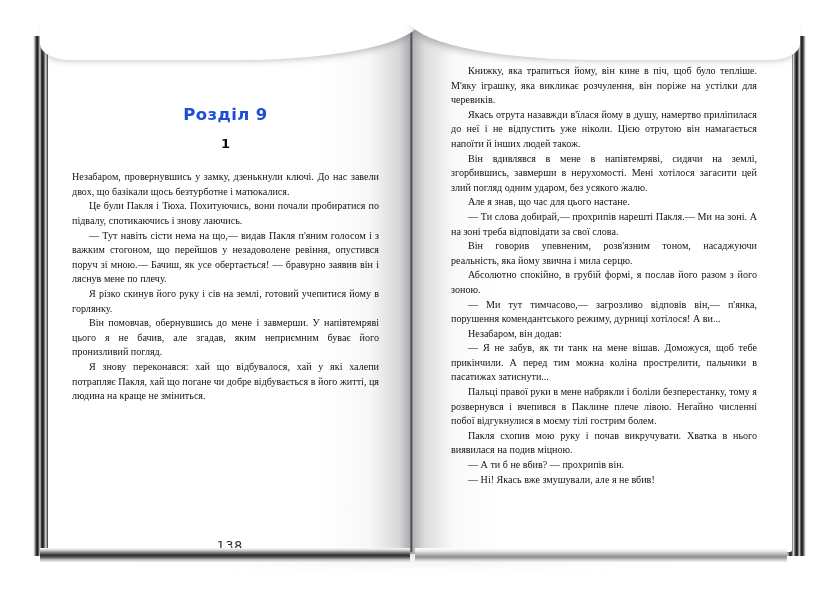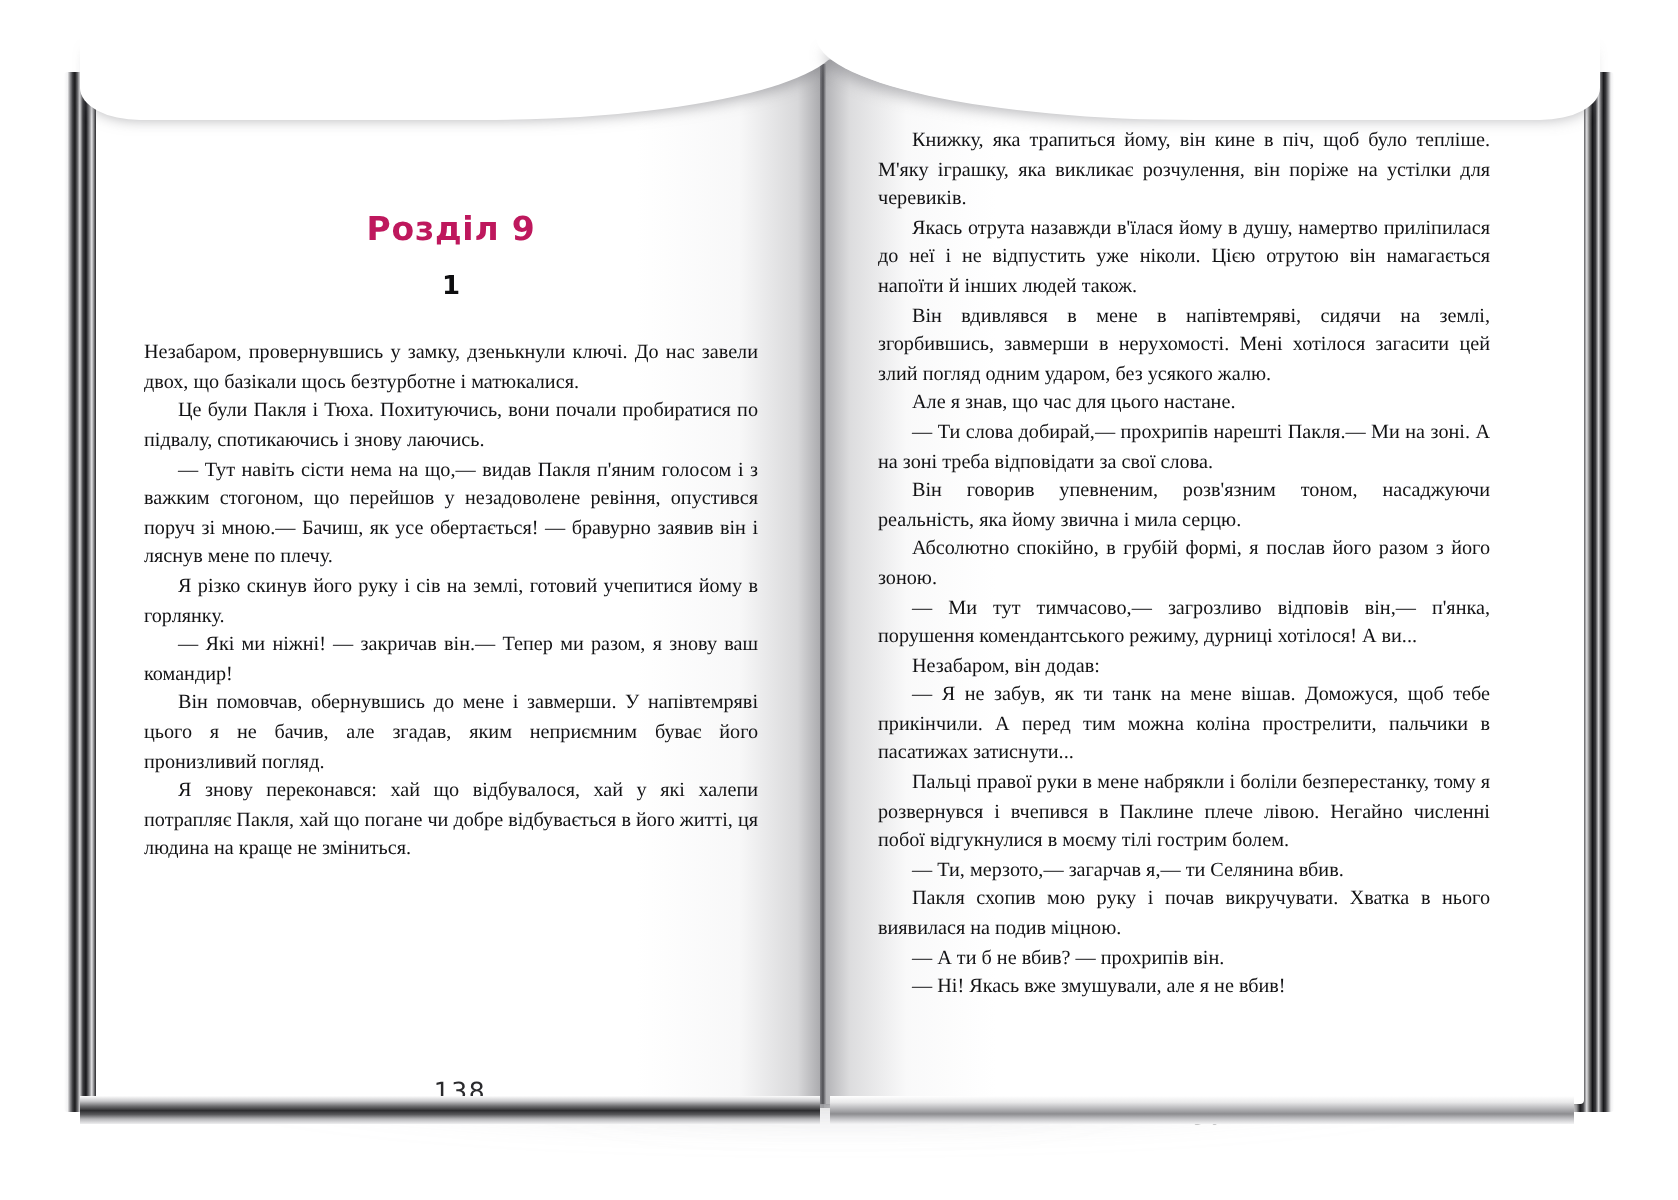--- a/index.html
+++ b/index.html
@@ -174,30 +174,30 @@
   .page-text {
     position: absolute;
     color: #121214;
     font-size: 10.1px;
     line-height: 14.6px;
     text-align: justify;
     text-justify: inter-word;
     hyphens: manual;
   }
   .page-text.left  { left: 72px;  top: 108px; width: 307px; }
-  .page-text.right { left: 439px; top: 64px;  width: 306px; }
+  .page-text.right { left: 451px; top: 64px;  width: 306px; }
 
   .chapter-title {
     text-align: center;
     font-family: "DejaVu Sans", sans-serif;
     font-weight: bold;
     font-size: 16.5px;
     letter-spacing: 0.4px;
     margin: 0 0 14px 0;
-    color: #be185d;
+    color: #1d4ed8;
   }
   .section-num {
     text-align: center;
     font-family: "DejaVu Sans", sans-serif;
     font-weight: bold;
     font-size: 13px;
     margin: 0 0 19px 0;
     color: #0d0d0f;
   }
   .para {
@@ -235,38 +235,36 @@
   <div class="gutter gutter-right-shade"></div>
   <div class="gutter-line"></div>
 
   <div class="page-text left">
     <div class="chapter-title">Розділ 9</div>
     <div class="section-num">1</div>
     <p class="para noindent">Незабаром, провернувшись у замку, дзенькнули ключі. До нас завели двох, що базікали щось безтурботне і матюкалися.</p>
     <p class="para">Це були Пакля і Тюха. Похитуючись, вони почали пробиратися по підвалу, спотикаючись і знову лаючись.</p>
     <p class="para">— Тут навіть сісти нема на що,— видав Пакля п'яним голосом і з важким стогоном, що перейшов у незадоволене ревіння, опустився поруч зі мною.— Бачиш, як усе обертається! — бравурно заявив він і ляснув мене по плечу.</p>
     <p class="para">Я різко скинув його руку і сів на землі, готовий учепитися йому в горлянку.</p>
-    <p class="para">— Які ми ніжні! — закричав він.— Тепер ми разом, я знову ваш командир!</p>
     <p class="para">Він помовчав, обернувшись до мене і завмерши. У напівтемряві цього я не бачив, але згадав, яким неприємним буває його пронизливий погляд.</p>
     <p class="para">Я знову переконався: хай що відбувалося, хай у які халепи потрапляє Пакля, хай що погане чи добре відбувається в його житті, ця людина на краще не зміниться.</p>
   </div>
 
   <div class="page-text right">
     <p class="para">Книжку, яка трапиться йому, він кине в піч, щоб було тепліше. М'яку іграшку, яка викликає розчулення, він поріже на устілки для черевиків.</p>
     <p class="para">Якась отрута назавжди в'їлася йому в душу, намертво приліпилася до неї і не відпустить уже ніколи. Цією отрутою він намагається напоїти й інших людей також.</p>
     <p class="para">Він вдивлявся в мене в напівтемряві, сидячи на землі, згорбившись, завмерши в нерухомості. Мені хотілося загасити цей злий погляд одним ударом, без усякого жалю.</p>
     <p class="para">Але я знав, що час для цього настане.</p>
     <p class="para">— Ти слова добирай,— прохрипів нарешті Пакля.— Ми на зоні. А на зоні треба відповідати за свої слова.</p>
     <p class="para">Він говорив упевненим, розв'язним тоном, насаджуючи реальність, яка йому звична і мила серцю.</p>
     <p class="para">Абсолютно спокійно, в грубій формі, я послав його разом з його зоною.</p>
     <p class="para">— Ми тут тимчасово,— загрозливо відповів він,— п'янка, порушення комендантського режиму, дурниці хотілося! А ви...</p>
     <p class="para">Незабаром, він додав:</p>
     <p class="para">— Я не забув, як ти танк на мене вішав. Доможуся, щоб тебе прикінчили. А перед тим можна коліна прострелити, пальчики в пасатижах затиснути...</p>
     <p class="para">Пальці правої руки в мене набрякли і боліли безперестанку, тому я розвернувся і вчепився в Паклине плече лівою. Негайно численні побої відгукнулися в моєму тілі гострим болем.</p>
-    <p class="para">— Ти, мерзото,— загарчав я,— ти Селянина вбив.</p>
     <p class="para">Пакля схопив мою руку і почав викручувати. Хватка в нього виявилася на подив міцною.</p>
     <p class="para">— А ти б не вбив? — прохрипів він.</p>
     <p class="para">— Ні! Якась вже змушували, але я не вбив!</p>
   </div>
 
   <div class="folio left">138</div>
   <div class="folio right">139</div>
 
   <div class="edge-bottom edge-bottom-l"></div>
   <div class="edge-bottom edge-bottom-r"></div>

